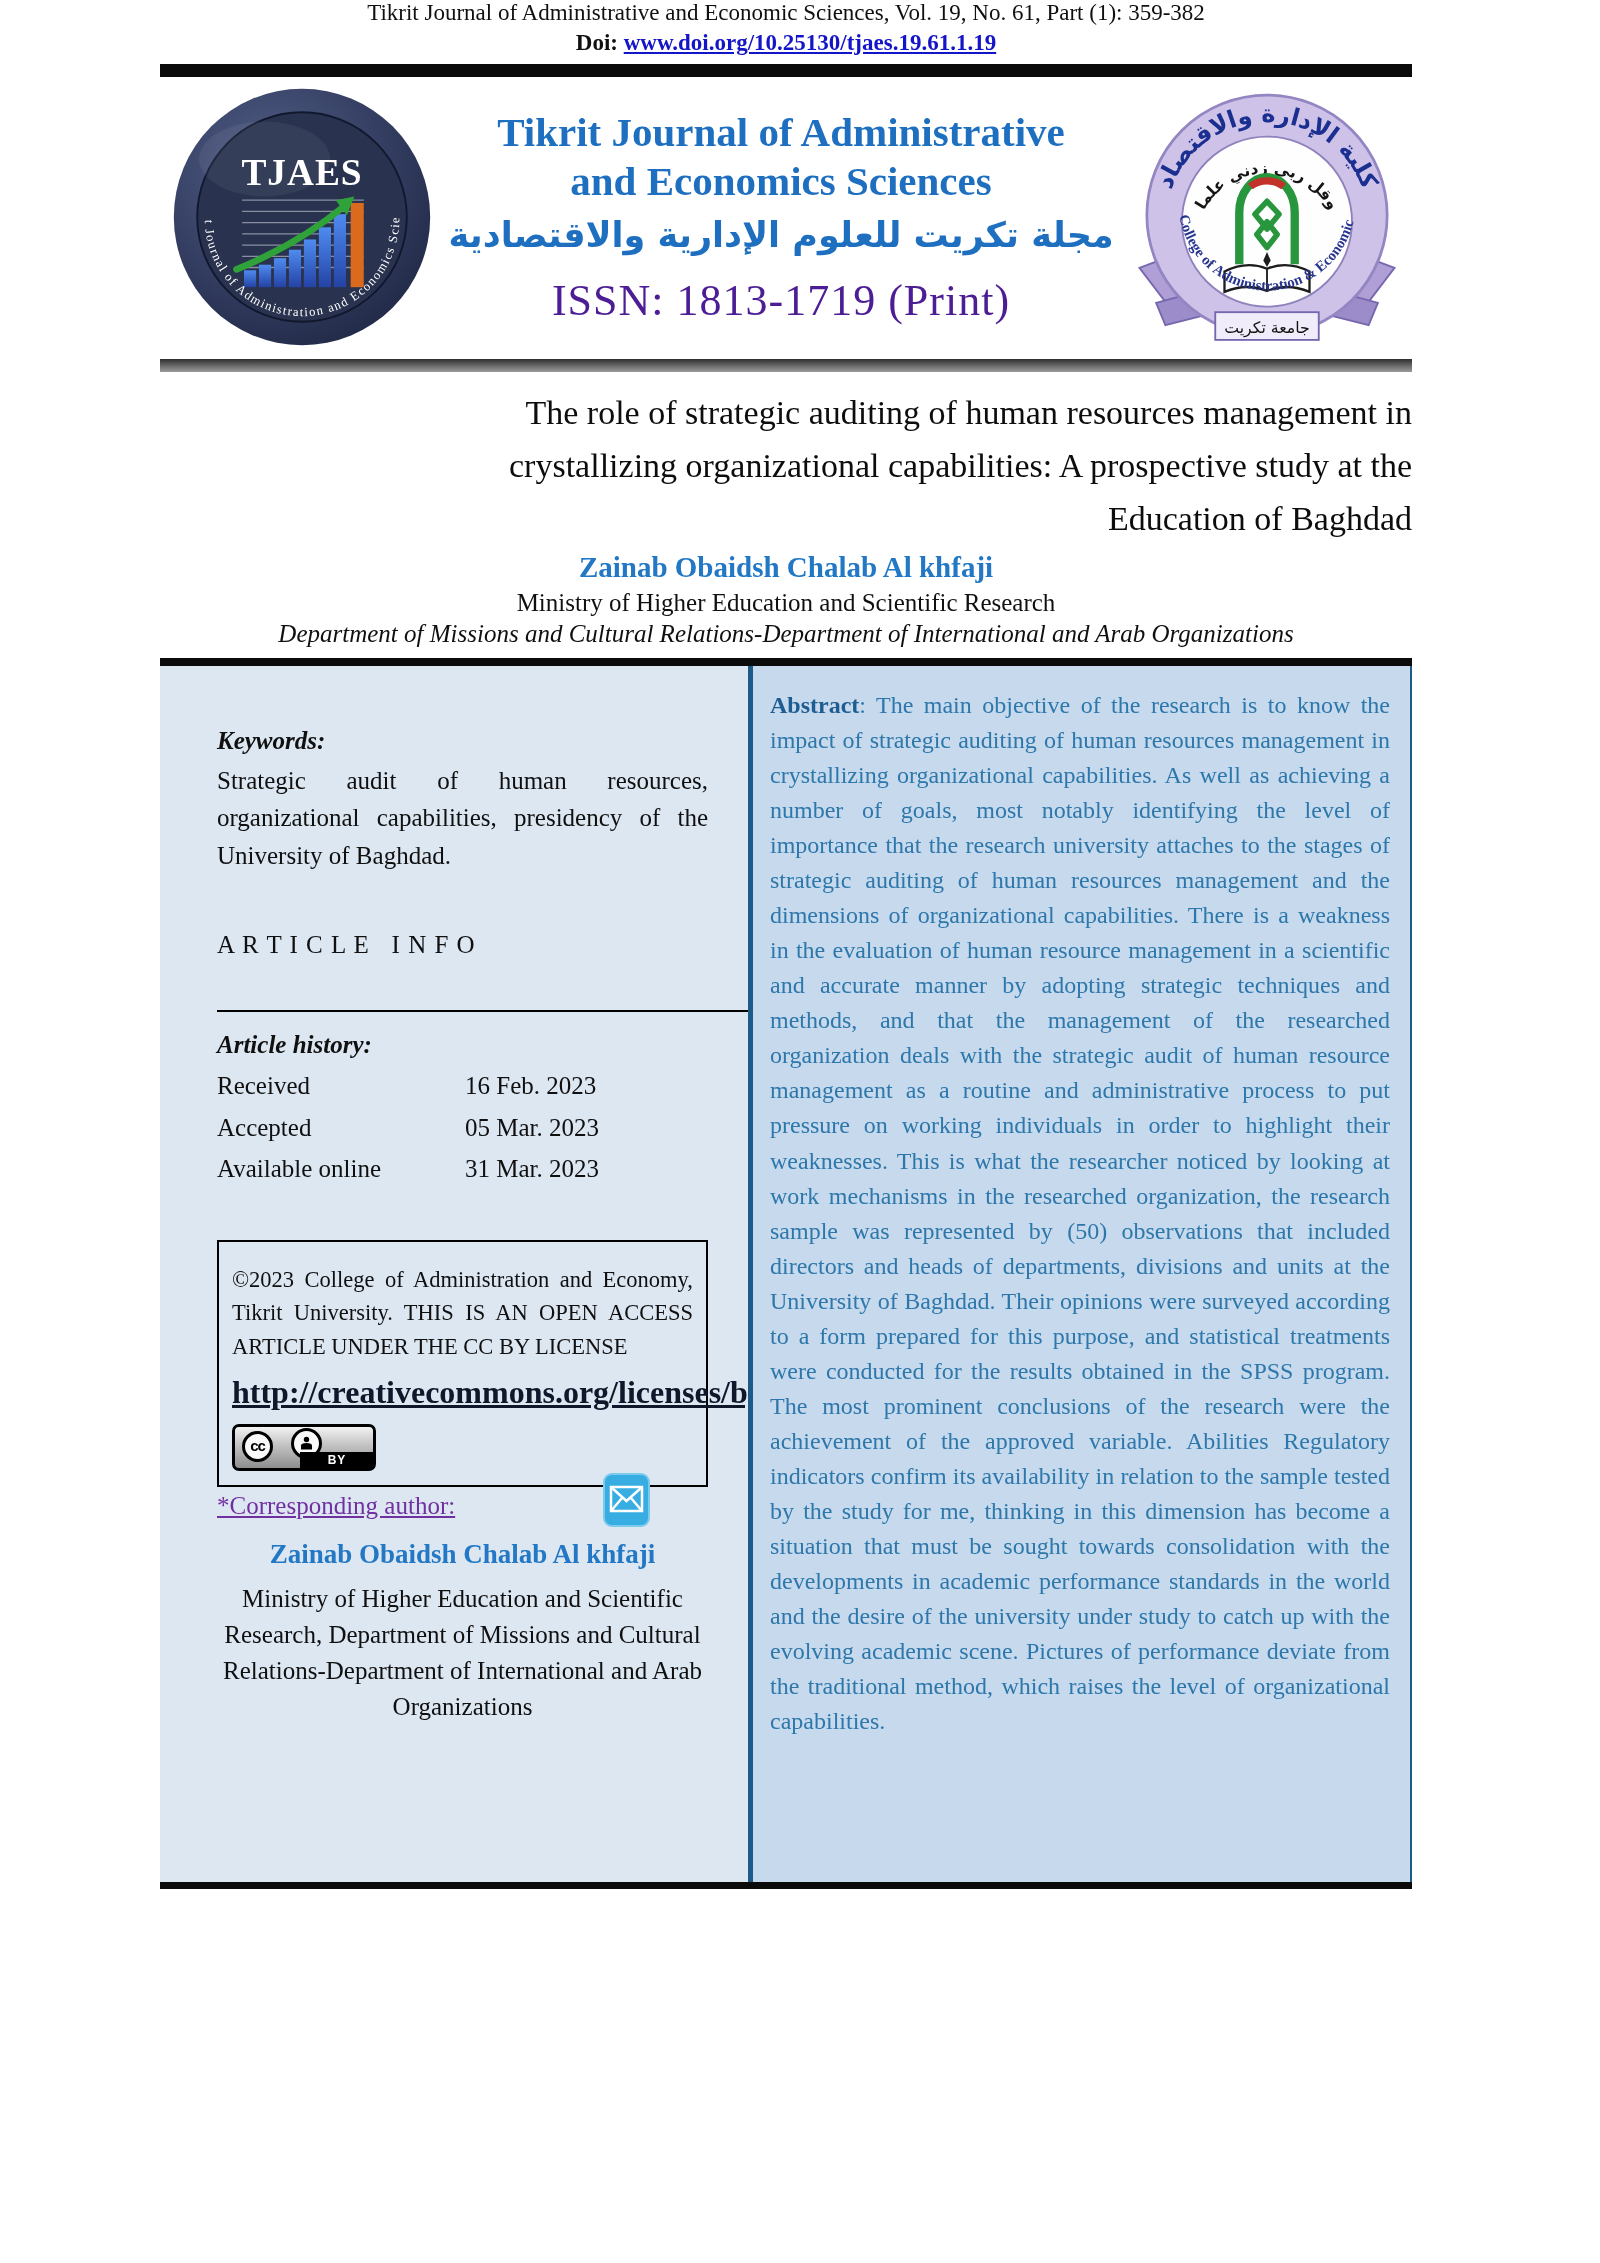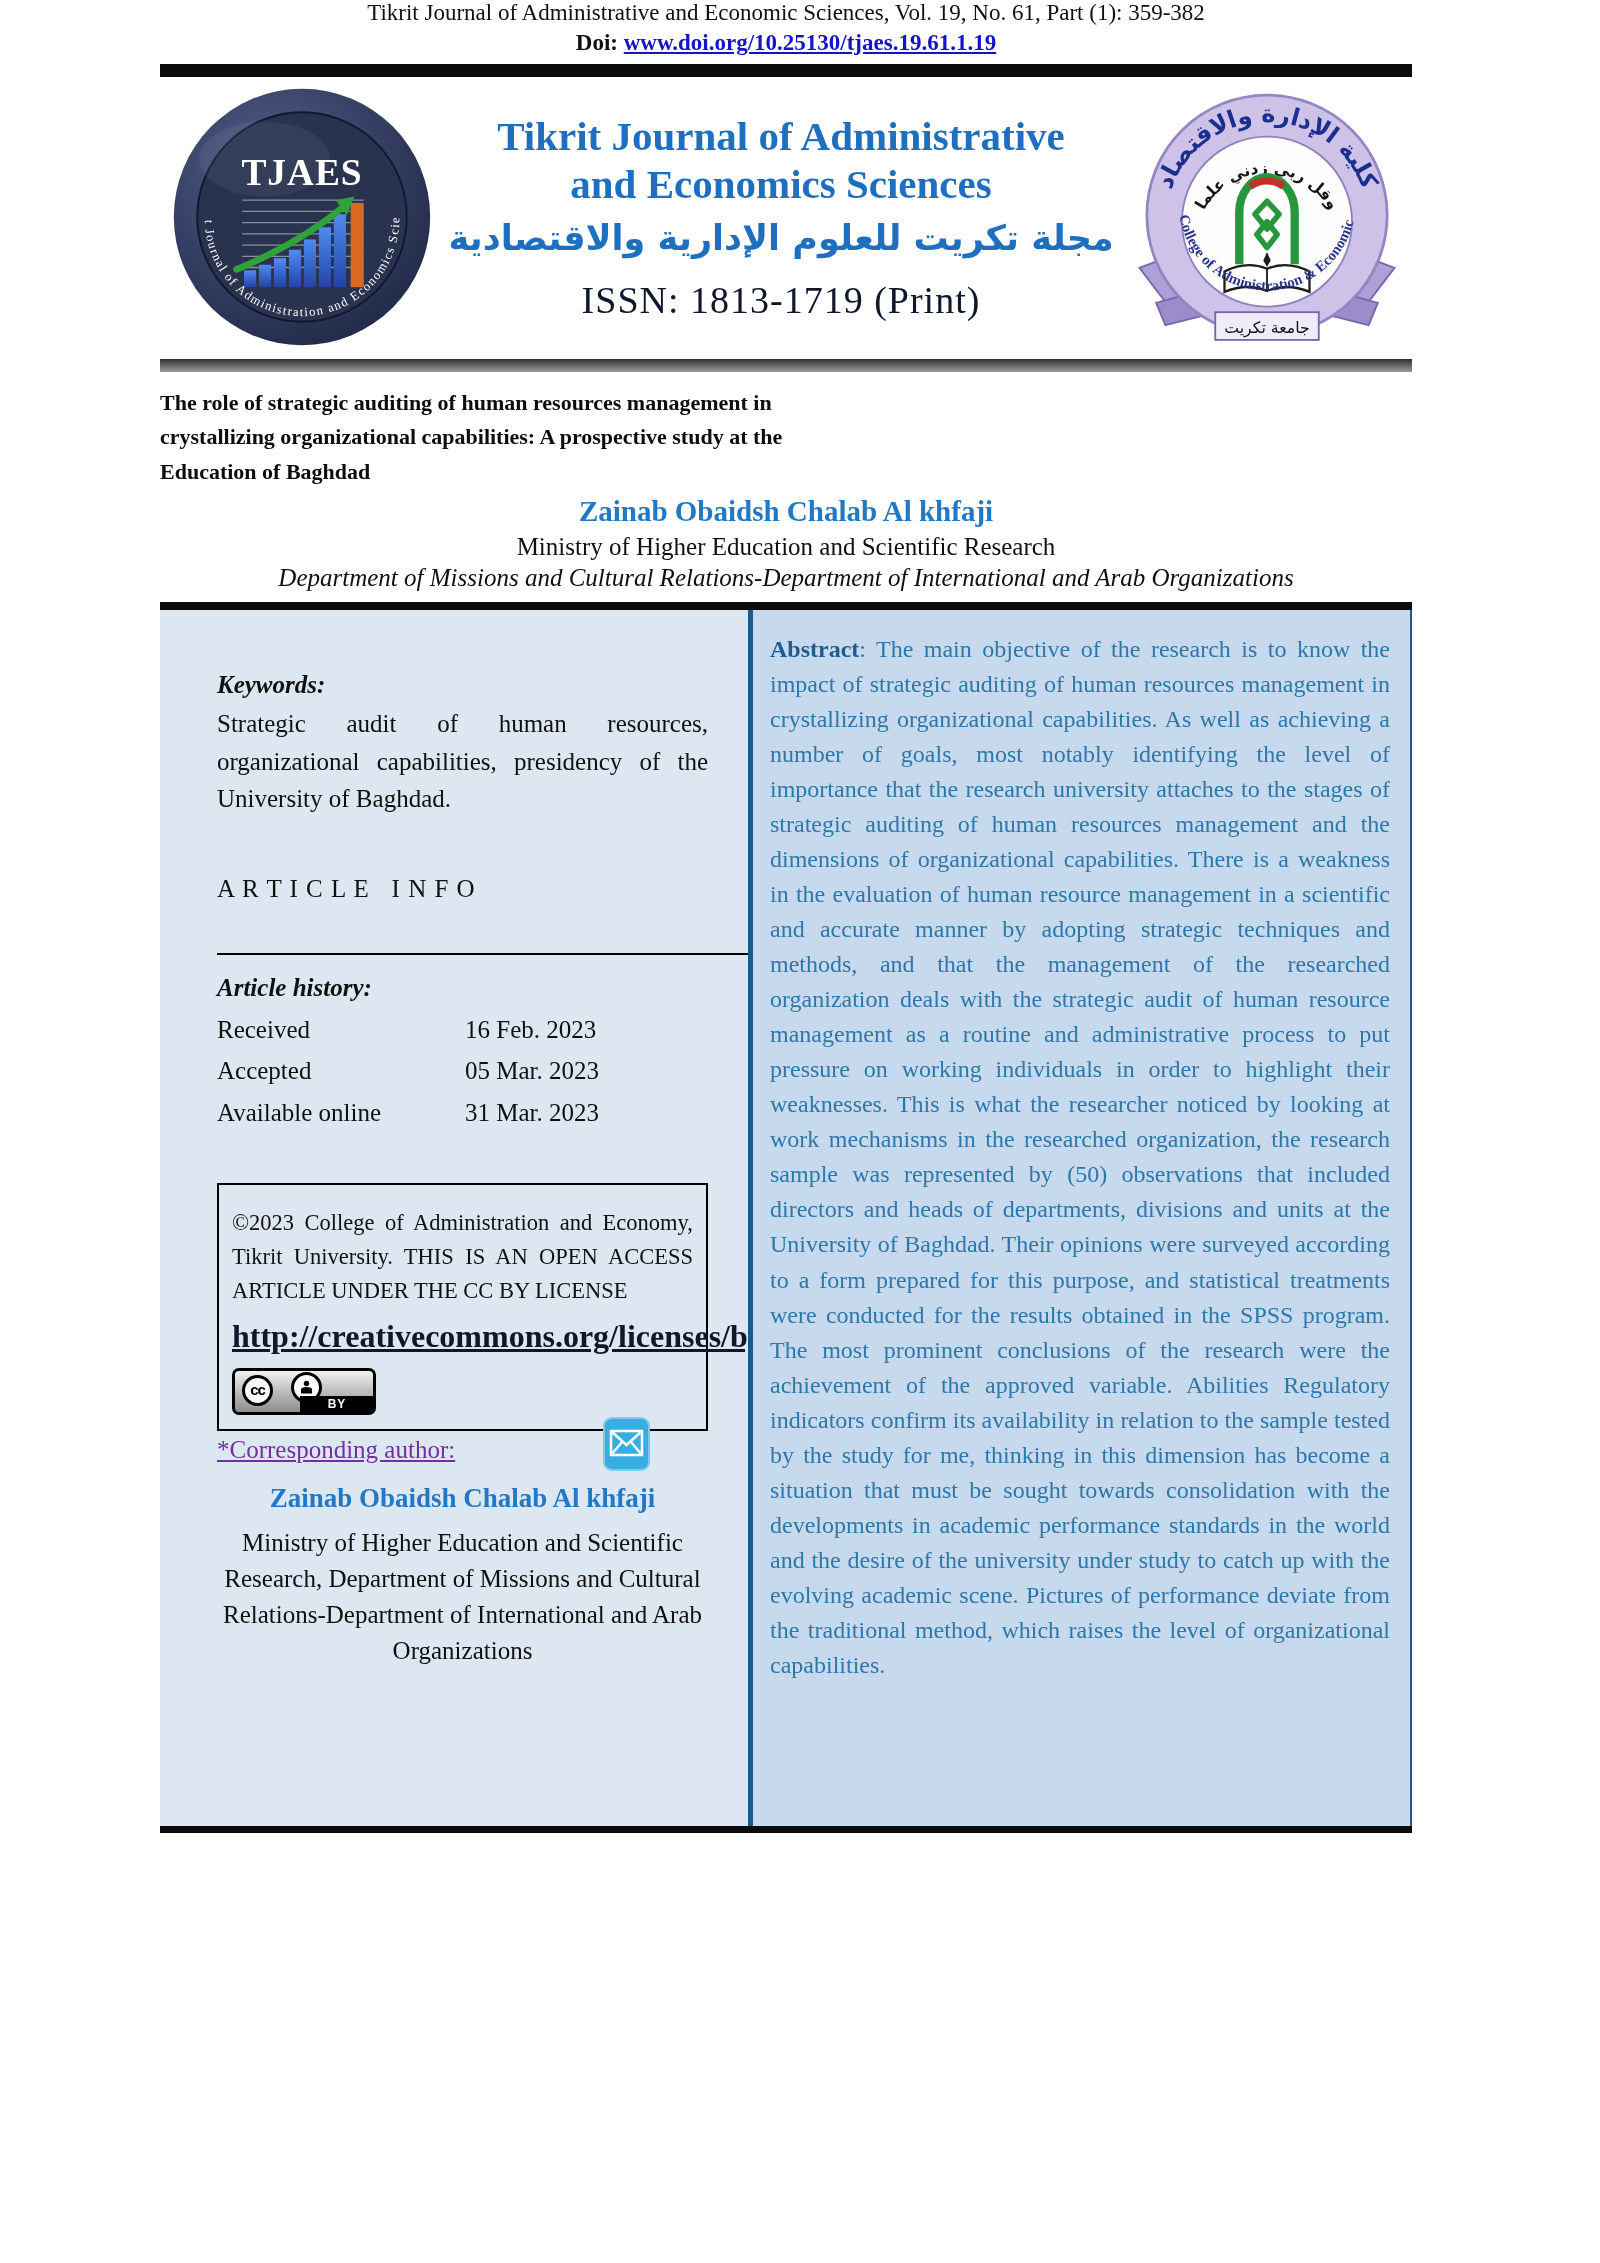--- a/index.html
+++ b/index.html
@@ -19,24 +19,24 @@
   .rule1 { height:13px; background:#0b0b0b; margin-top:8px; }
   .rule2 { height:13px; background:linear-gradient(180deg,#2e2e2e 0%,#6d6d6d 55%,#9a9a9a 100%); }
   .rule3 { height:8px; background:#0b0b0b; }
   .rule4 { height:7px; background:#0b0b0b; }
 
   
   .banner { display:flex; align-items:center; padding:6px 4px 8px 8px; }
   .banner-center { flex:1; text-align:center; padding:0 6px; }
   .jtitle { font-size:41px; font-weight:bold; color:#1e6fc0; line-height:1.18; }
   .jtitle-ar { font-size:35px; font-weight:bold; color:#1e6fc0; font-family:"DejaVu Sans",sans-serif; margin-top:10px; }
-  .issn { font-size:38px; color:#0f172a; margin-top:20px; letter-spacing:1px; }
-
-  
-  .atitle { text-align:left; font-size:22px; font-weight:bold; line-height:1.56; margin-top:14px; color:#0d0d0d; }
+  .issn { font-size:44px; color:#4c1d95; margin-top:20px; letter-spacing:1px; }
+
+  
+  .atitle { text-align:right; font-size:34px; font-weight:normal; line-height:1.56; margin-top:14px; color:#0d0d0d; }
   .author { text-align:center; font-size:29px; font-weight:bold; color:#2278c5; margin-top:6px; }
   .aff { text-align:center; font-size:25px; margin-top:5px; color:#101010; }
   .aff2 { margin-top:3px; margin-bottom:10px;font-style:italic; }
 
   
   .columns { display:flex; align-items:stretch; min-height:1216px; }
   .leftcol {
     width:588px; background:#dde7f2; padding:56px 40px 30px 57px;
     font-size:25px; line-height:1.5;
   }

